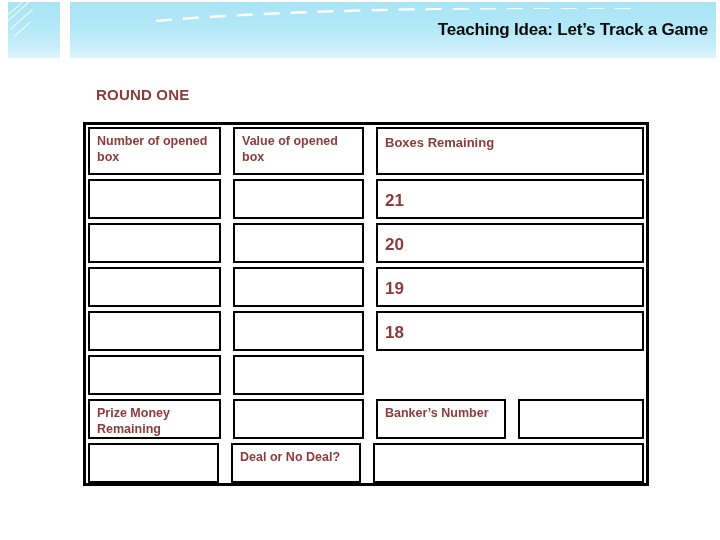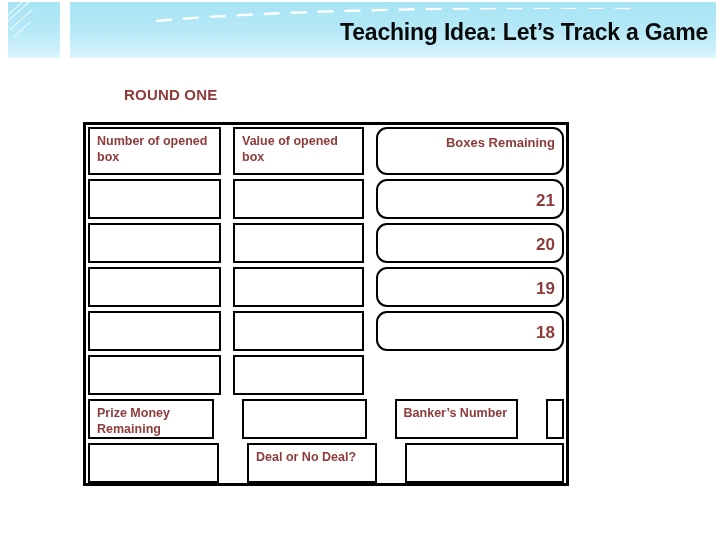--- a/index.html
+++ b/index.html
@@ -56,46 +56,45 @@
     top: 6px;
     width: 480px;
     height: 14px;
     pointer-events: none;
   }
 
   #banner-title {
     position: absolute;
     right: 12px;
     top: 21px;
-    font-size: 23px;
+    font-size: 17px;
     font-weight: bold;
     color: #0a0a0a;
     letter-spacing: -0.2px;
     white-space: nowrap;
     line-height: 1;
   }
 
   
   #round-label {
     position: absolute;
     left: 96px;
     top: 86px;
     font-size: 15px;
     font-weight: bold;
     color: #8e3b3b;
     letter-spacing: 0.2px;
-    margin-left: 28px;
   }
 
   
   #tracking-table {
     position: absolute;
     left: 83px;
     top: 122px;
-    width: 486px;
+    width: 566px;
     height: 364px;
     border: 3px solid #000000;
     box-sizing: border-box;
     background: #ffffff;
   }
   .trow {
     display: flex;
     box-sizing: border-box;
     padding: 2px;
   }
@@ -112,29 +111,28 @@
   }
   .tcell + .tcell { margin-left: 12px; }
 
   .c-num   { width: 133px; }
   .c-val   { width: 131px; }
   .c-rem   { flex: 1 1 auto; }
   .c-rem-split-a { width: 130px; }
   .c-rem-split-b { flex: 1 1 auto; }
 
   .tcell.center {
-    text-align: right;
+    text-align: left;
     font-size: 17px;
     padding-top: 9px;
-    border-radius: 11px;
   }
 
   .row-head   { height: 52px; }
   .row-data   { height: 44px; }
-  .row-foot   { height: 44px; gap: 16px; }
+  .row-foot   { height: 44px; }
 
   .row-head .tcell   { height: 48px; }
   .row-data .tcell   { height: 40px; }
   .row-foot .tcell   { height: 40px; }
 </style>
 </head>
 <body>
 
 <div id="banner">
 

